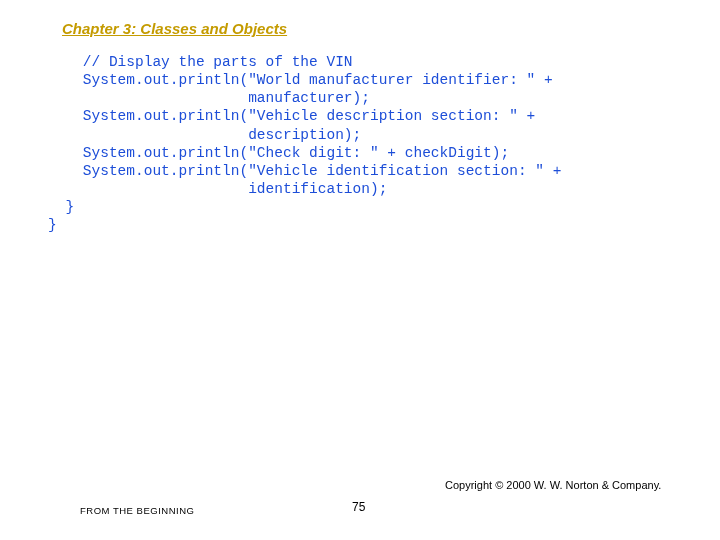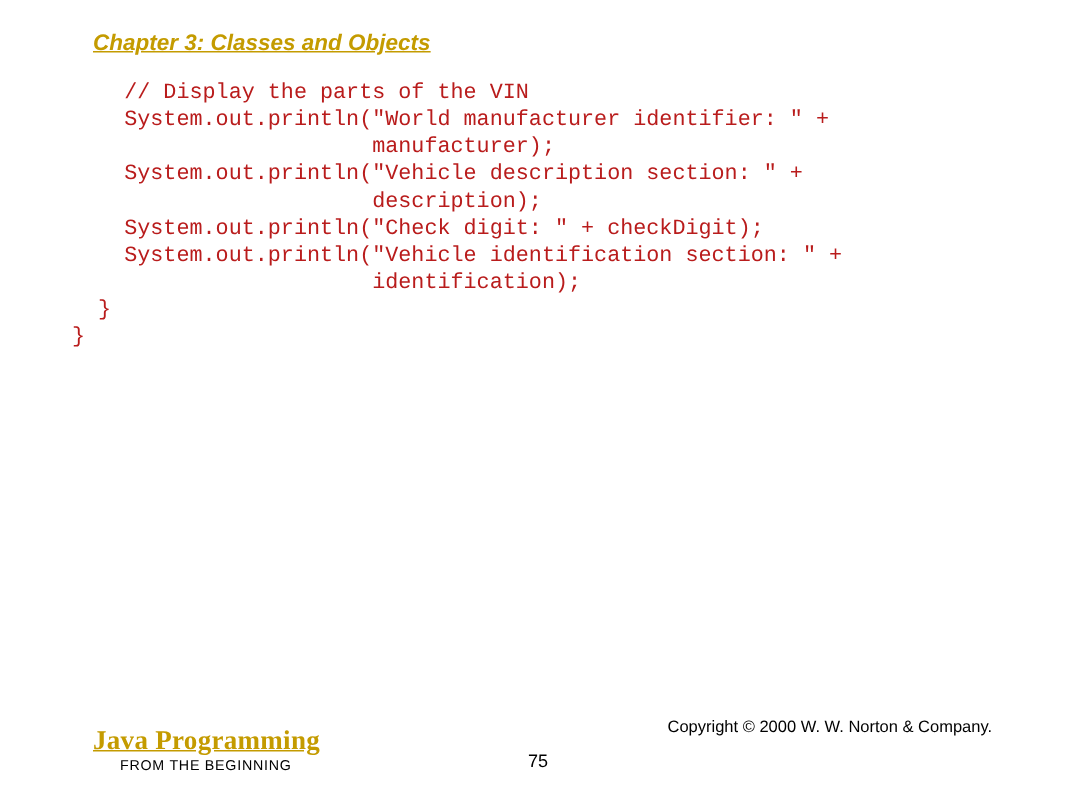--- a/index.html
+++ b/index.html
@@ -17,21 +17,21 @@
     font-size: 15px;
     text-decoration: underline;
     margin-bottom: 16px;
     margin-left: 14px;
   }
   .code {
     font-family: "Courier New", Courier, monospace;
     font-size: 14.5px;
     line-height: 1.25;
     white-space: pre;
-    color: #b91c1c;
+    color: #1d4ed8;
   }
   .footer {
     position: absolute;
     left: 0;
     right: 0;
     bottom: 20px;
     width: 100%;
     display: flex;
     align-items: flex-start;
   }
@@ -86,21 +86,20 @@
     System.out.println("Vehicle description section: " +
                        description);
     System.out.println("Check digit: " + checkDigit);
     System.out.println("Vehicle identification section: " +
                        identification);
   }
 }</pre>
 
   <div class="footer">
     <div class="book-title">
-      <div class="book-main">Java Programming</div>
       <div class="book-sub">FROM THE BEGINNING</div>
     </div>
     <div class="page-num">75</div>
     <div class="copyright">
       <div>Copyright © 2000 W. W. Norton &amp; Company.</div>
     </div>
   </div>
 
 </div>
 

